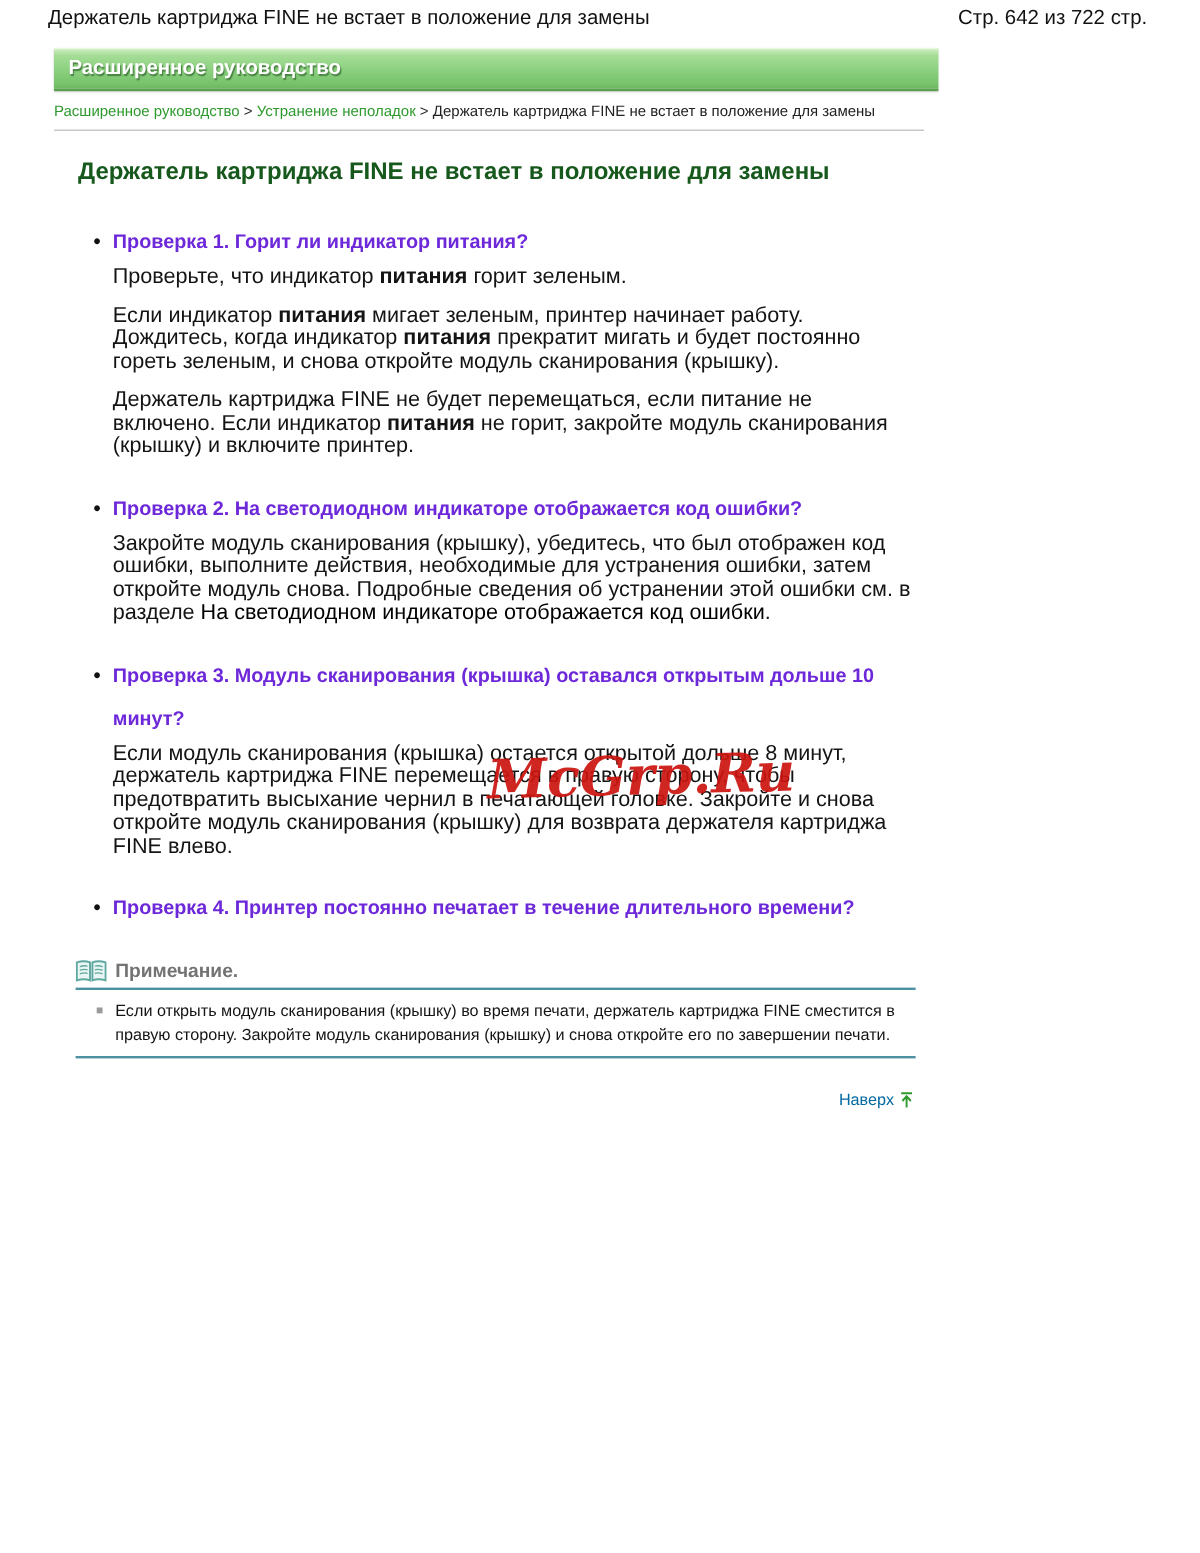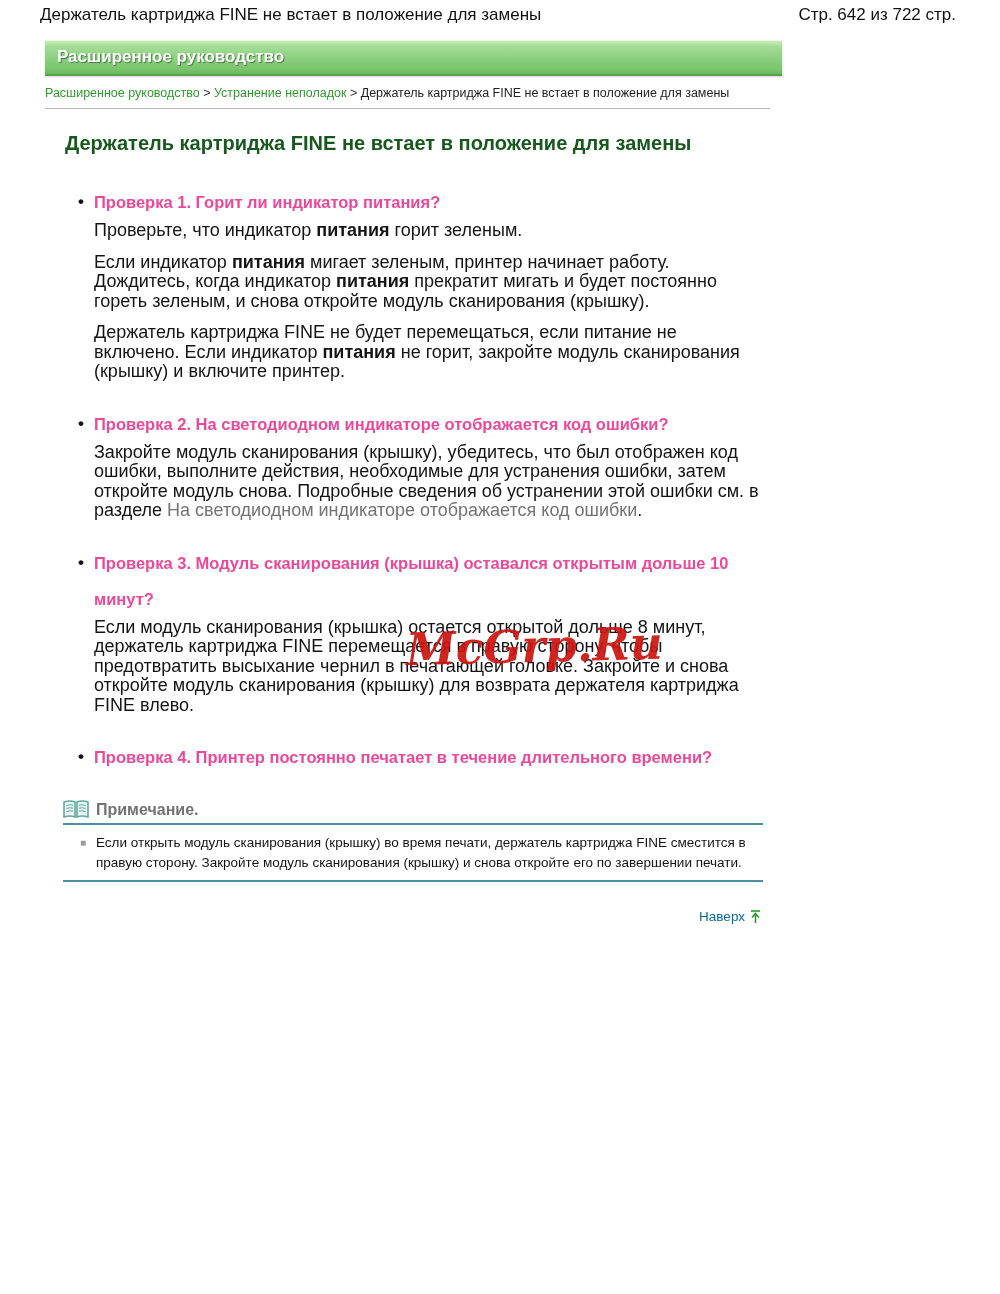--- a/index.html
+++ b/index.html
@@ -44,28 +44,28 @@
   }
   
   .checks{margin-top:27px;}
   .check-item{display:flex;margin-bottom:24px;}
   .check-bullet{
     width:16px;margin-left:33px;flex:none;
     font-size:17px;font-weight:bold;line-height:36px;color:#111;
   }
   .check-body{width:668px;}
   .check-heading{
-    font-size:16.5px;font-weight:bold;color:#ec4899;
+    font-size:16.5px;font-weight:bold;color:#6d28d9;
     line-height:36px;margin:0 0 1px 0;
   }
   .check-body p{
     font-size:18px;line-height:19.5px;margin:0 0 12px 0;color:#141414;
   }
   .check-body p:last-child{margin-bottom:0;}
-  .text-link{color:#737373;text-decoration:none;cursor:pointer;}
+  .text-link{color:#000000;text-decoration:none;cursor:pointer;}
   
   .note{margin:3px 0 0 18px;width:700px;}
   .note-header{display:flex;align-items:center;gap:7px;}
   .note-heading{font-size:16px;font-weight:bold;color:#737373;}
   .note-rule{border:none;border-top:2px solid #4d90a2;margin:3px 0 0 0;width:700px;}
   .note-items{margin:8px 0;}
   .note-item{display:flex;font-size:13.5px;line-height:19.5px;color:#141414;}
   .note-bullet{flex:none;width:16px;margin-left:17px;color:#9a9a9a;font-size:10px;line-height:19.5px;}
   .note-item-text{width:650px;}
   

